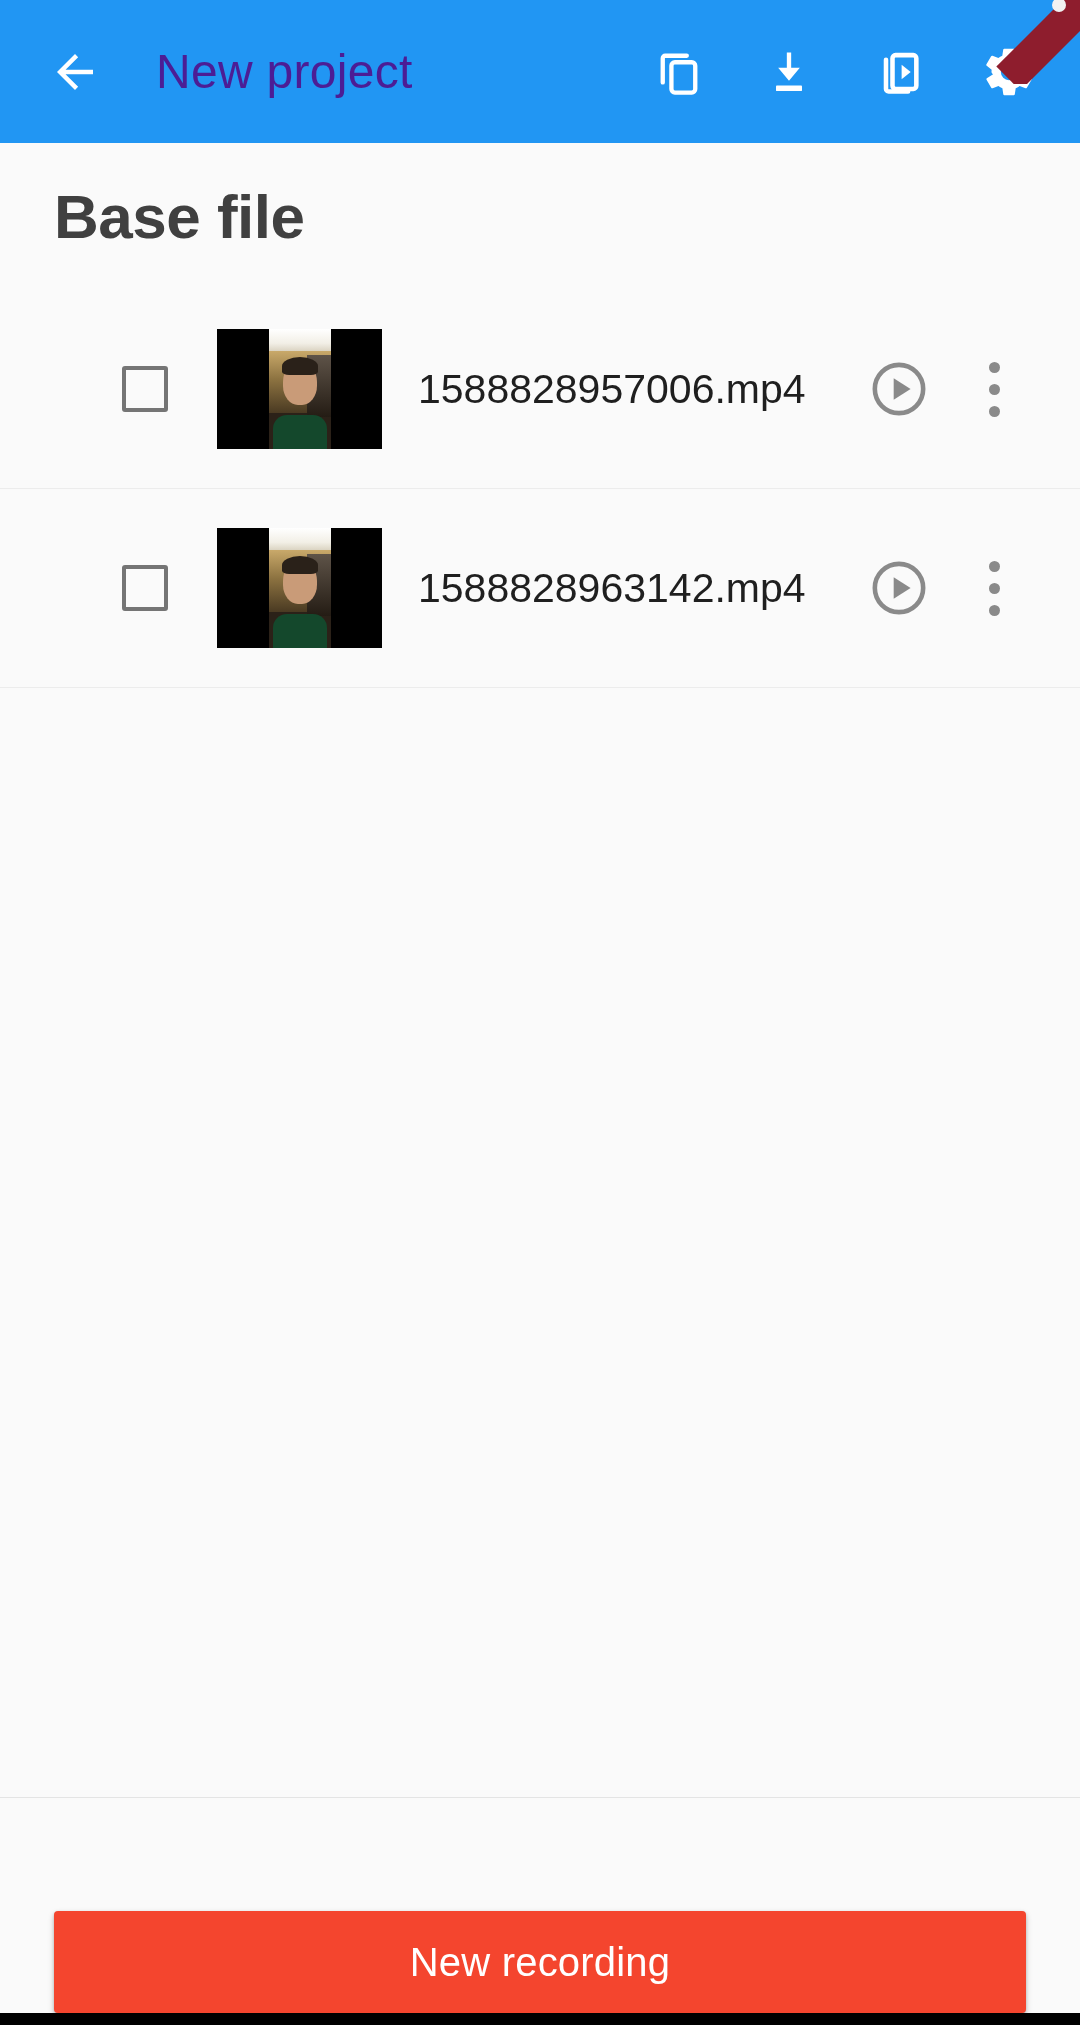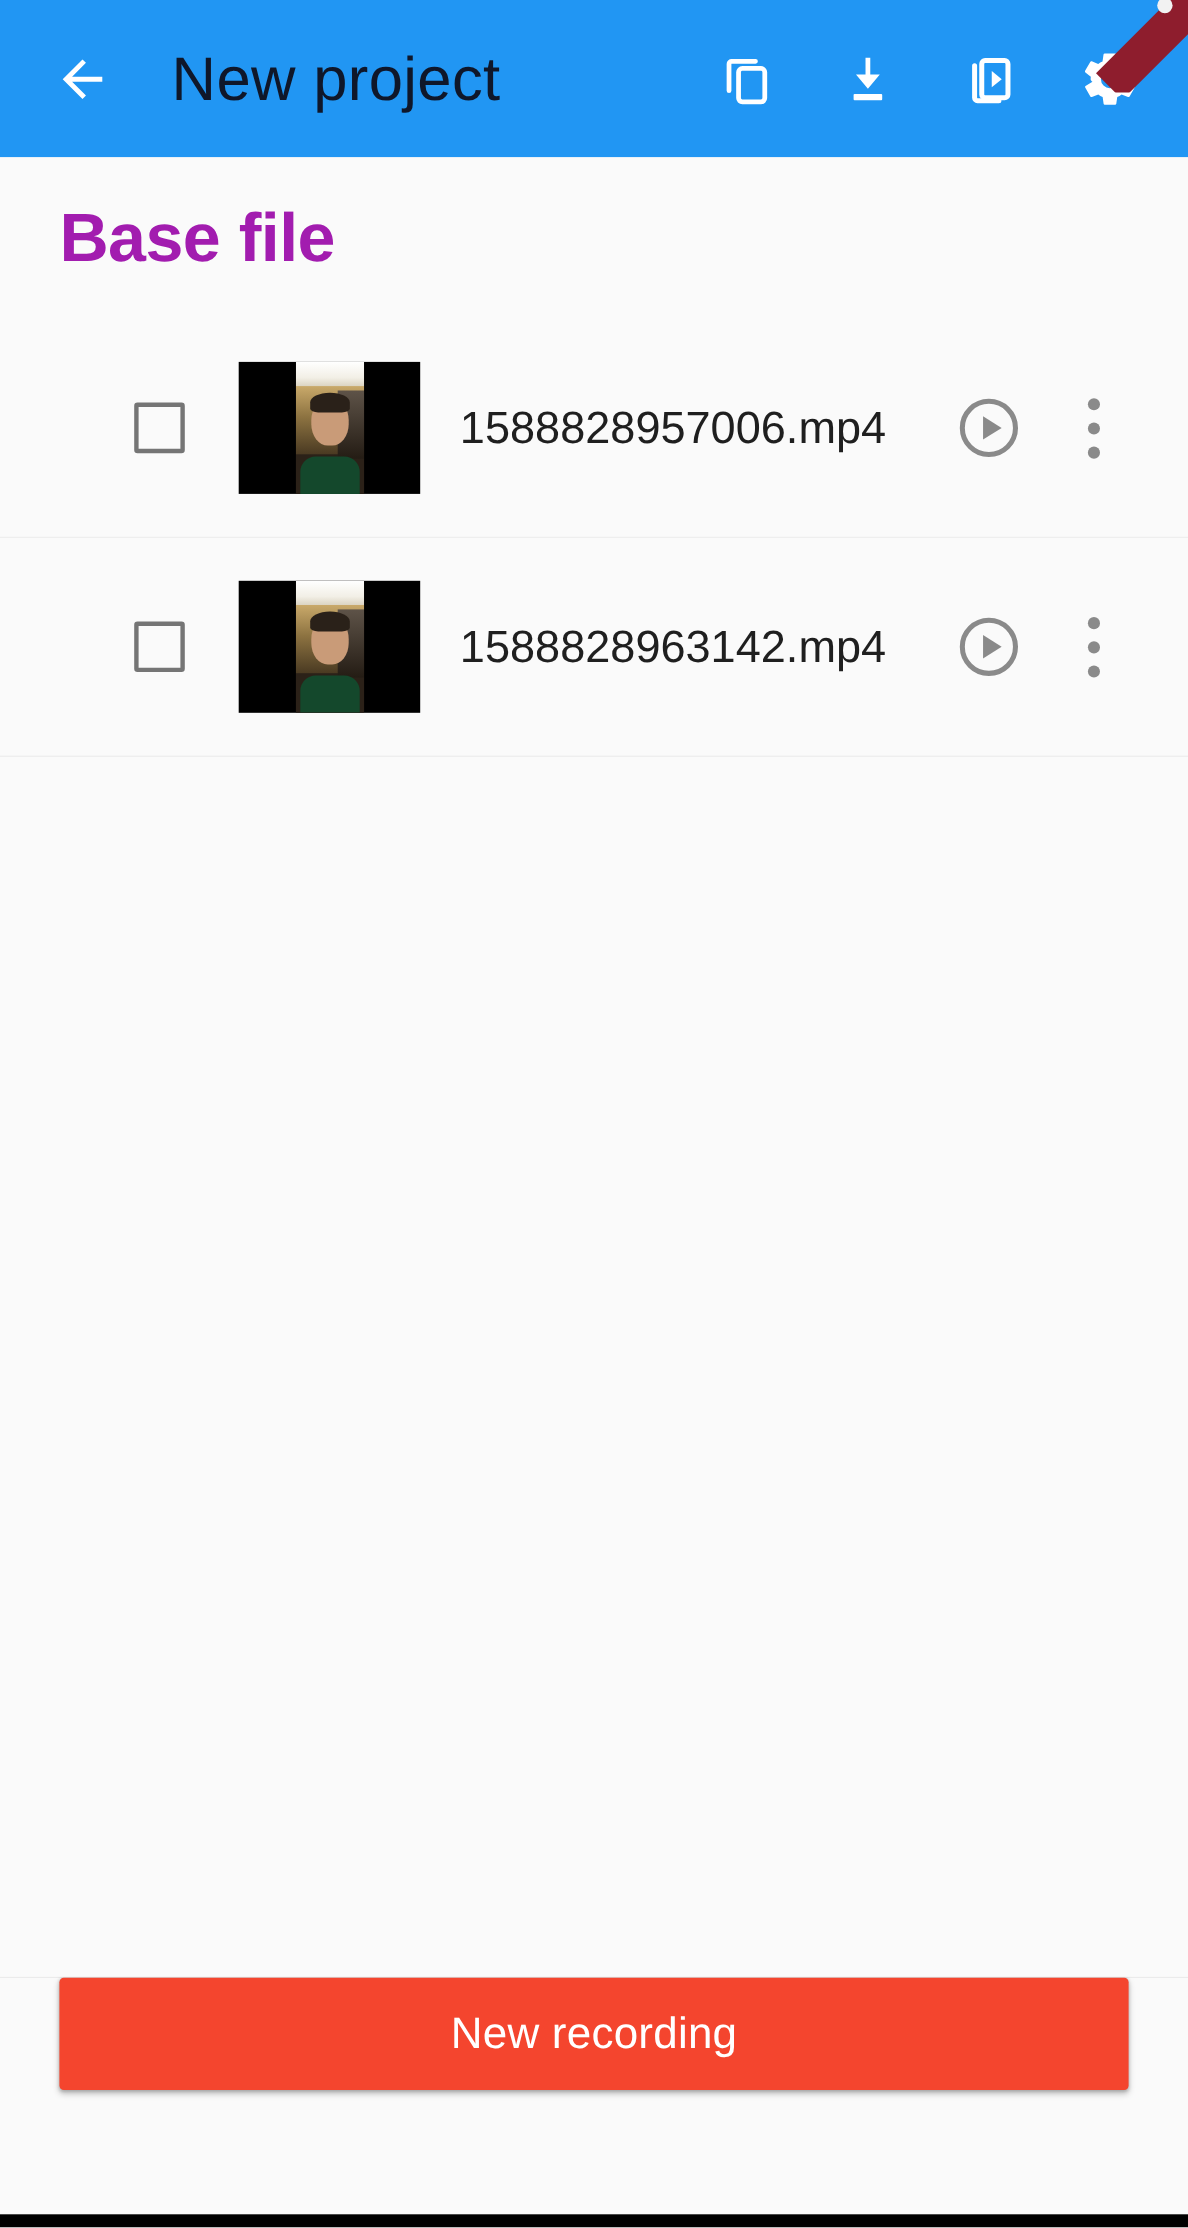--- a/index.html
+++ b/index.html
@@ -36,22 +36,22 @@
   .appbar-back {
     width: 74px;
     height: 74px;
     display: flex;
     align-items: center;
     justify-content: center;
     flex: 0 0 auto;
   }
 
   .appbar-title {
-    color: #0f172a;
-    font-size: 56px;
+    color: #4c1d95;
+    font-size: 48px;
     font-weight: 500;
     letter-spacing: 0.3px;
     margin-left: 44px;
     white-space: nowrap;
     flex: 0 0 auto;
   }
 
   .appbar-spacer { flex: 1 1 auto; }
 
   .appbar-actions {
@@ -104,21 +104,21 @@
   .content {
     flex: 1 1 auto;
     background: #fafafa;
     overflow: hidden;
     position: relative;
   }
 
   .section-title {
     font-size: 62px;
     font-weight: 700;
-    color: #a21caf;
+    color: #404040;
     letter-spacing: -0.5px;
     padding: 0 0 0 54px;
   }
 
   .base-title { padding-top: 38px; }
 
   .base-subtitle {
     font-size: 36px;
     color: #262626;
     padding: 0 0 0 46px;
@@ -258,21 +258,21 @@
     height: 1px;
     background: #e4e4e4;
     flex: 0 0 auto;
   }
 
   .bottom-bar {
     flex: 0 0 auto;
     height: 215px;
     background: #fafafa;
     display: flex;
-    align-items: flex-start;
+    align-items: flex-end;
     justify-content: center;
     padding: 0 54px;
   }
 
   .new-recording-btn {
     width: 100%;
     height: 102px;
     background: #f4452e;
     border: none;
     border-radius: 4px;

